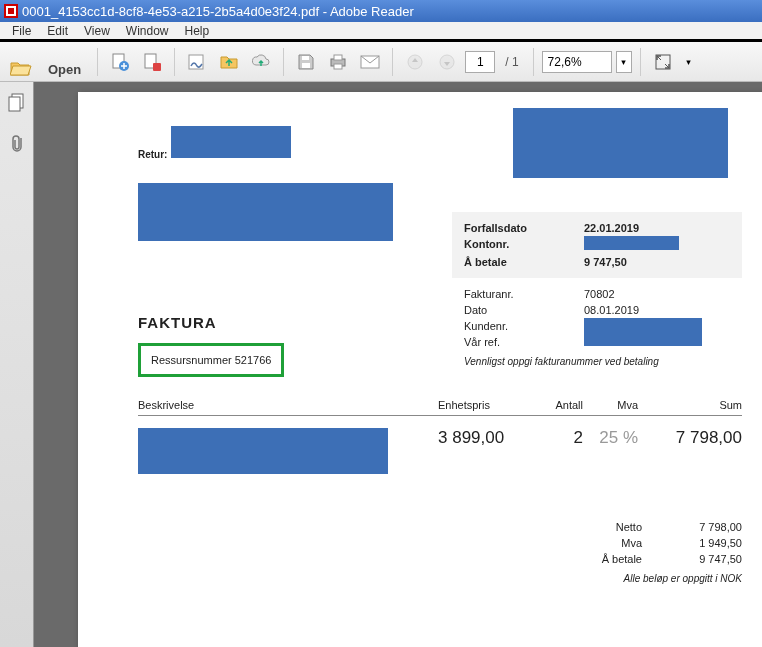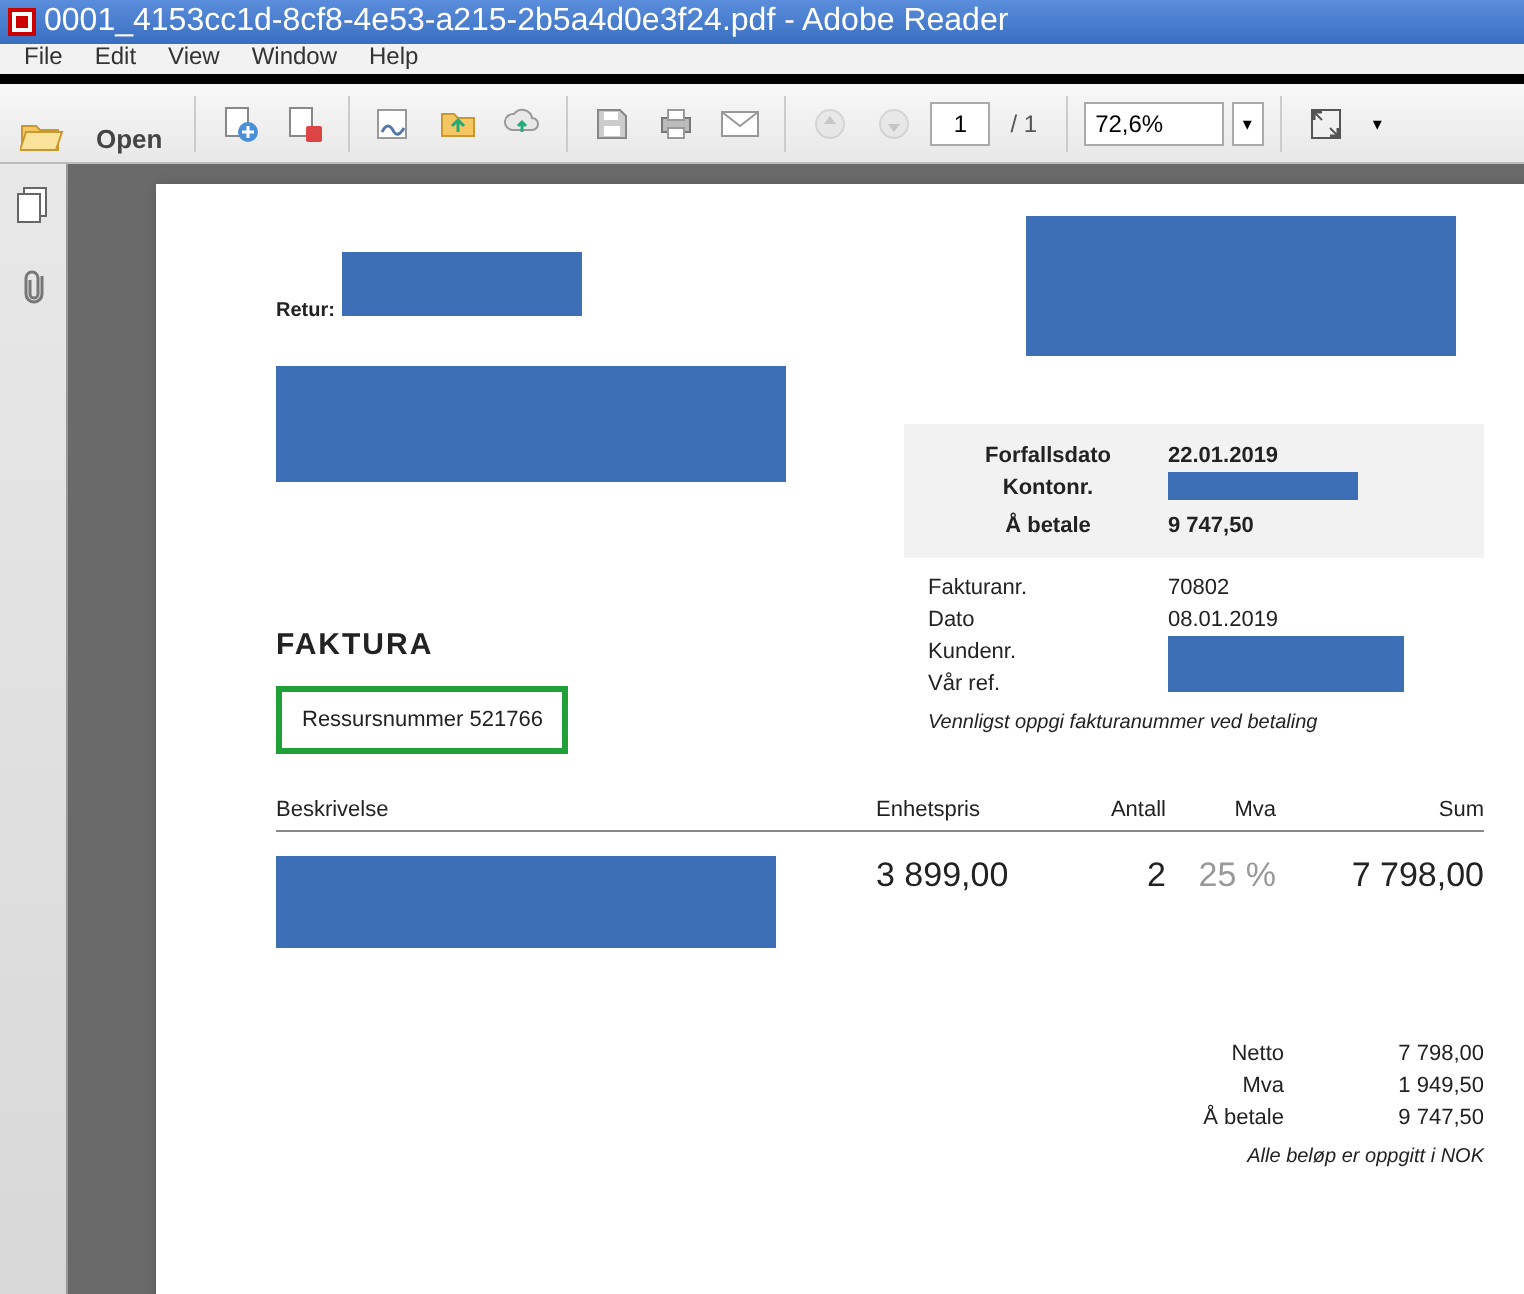--- a/index.html
+++ b/index.html
@@ -12,32 +12,32 @@
     overflow: hidden;
   }
   
   .titlebar {
     background: linear-gradient(#5a8edc, #3a6ec0);
     color: #fff;
     height: 22px;
     display: flex;
     align-items: center;
     padding: 0 4px;
-    font-size: 16px;
+    font-size: 13px;
   }
   .titlebar svg { margin-right: 4px; }
   
   .menubar {
     background: #f2f2f2;
     height: 20px;
     display: flex;
-    align-items: flex-end;
+    align-items: flex-start;
     padding: 0 4px;
     font-size: 12px;
-    border-bottom: 5px solid #000000;
+    border-bottom: 3px solid #000000;
     color: #333;
   }
   .menubar span {
     padding: 2px 8px;
     cursor: default;
   }
   
   .toolbar {
     background: linear-gradient(#f8f8f8, #e8e8e8);
     height: 40px;
@@ -149,21 +149,21 @@
   .info-box {
     position: absolute;
     top: 120px;
     right: 36px;
     width: 290px;
     background: #f2f2f2;
     padding: 8px 12px;
     font-size: 11px;
   }
   .info-row { display: flex; line-height: 16px; }
-  .info-label { width: 120px; font-weight: bold; text-align: center; }
+  .info-label { width: 120px; font-weight: bold; }
   .info-val { flex: 1; font-weight: bold; }
   .kontonr-redact { width: 95px; height: 14px; }
   .ref-box {
     position: absolute;
     top: 190px;
     right: 36px;
     width: 290px;
     padding: 4px 12px;
     font-size: 11px;
   }

